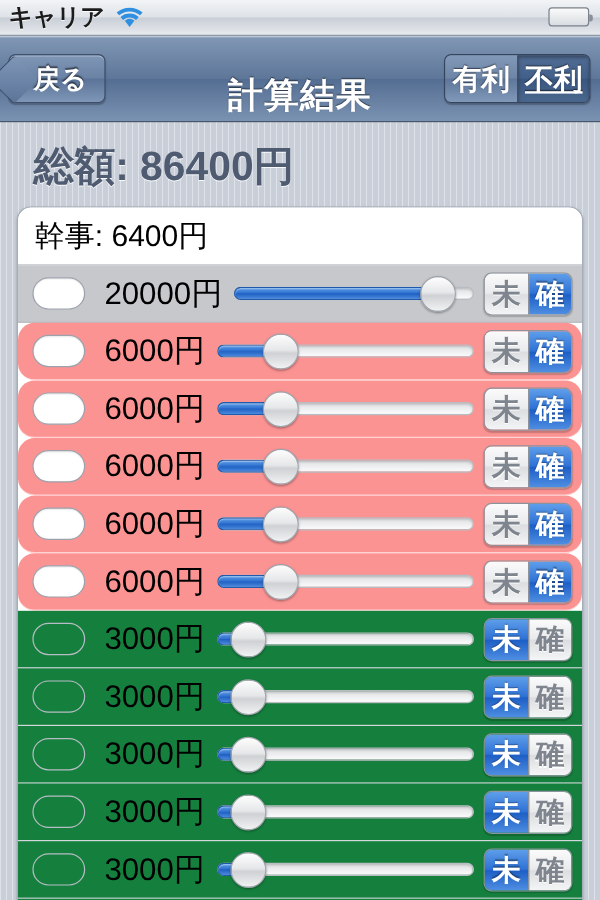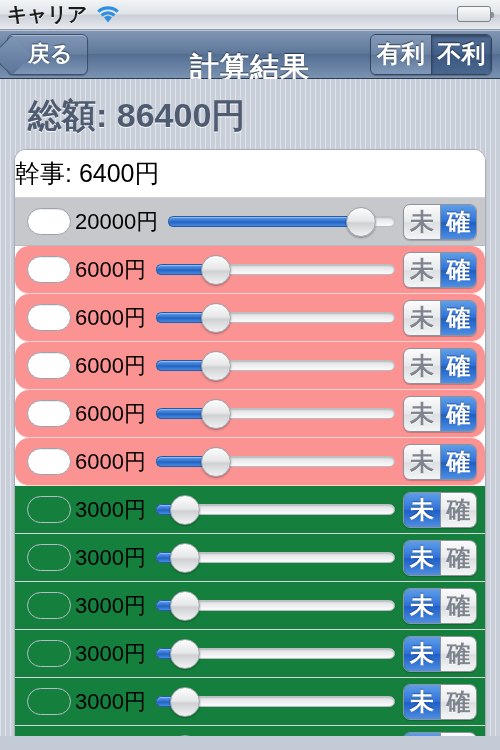--- a/index.html
+++ b/index.html
@@ -37,21 +37,21 @@
     content:""; position:absolute; right:-4px; top:5px;
     width:3px; height:6px; background:#8a9099; border-radius:0 2px 2px 0;
   }
   .battery-fill{
     height:100%; width:100%; border-radius:1px;
     background:linear-gradient(180deg,#b6f05a 0%,#5fcb15 50%,#3fb207 51%,#6fd12a 100%);
   }
 
   
   .navbar{
-    position:relative; height:49px; width:500px;
+    position:relative; height:72px; width:500px;
     background:linear-gradient(180deg,#9aaec6 0%,#7f95b3 3%,#5e7799 50%,#546e93 51%,#7b93b2 100%);
     border-bottom:1px solid #2e3c52;
     display:flex; align-items:center;
     box-shadow:inset 0 1px 0 rgba(255,255,255,.35);
   }
   .nav-title{
     position:absolute; left:0; right:0; text-align:center;
     font-size:29px; font-weight:bold; color:#ffffff;
     text-shadow:0 -1px 1px rgba(0,0,0,.55);
     letter-spacing:1px;
@@ -85,20 +85,21 @@
     width:60px; font-size:24px; font-weight:bold; color:#fff;
     text-shadow:0 -1px 1px rgba(0,0,0,.55);
     background:linear-gradient(180deg,#8399b8 0%,#6d85a7 48%,#5e779a 52%,#8199b9 100%);
   }
   .seg + .seg{ border-left:1px solid #36455e; }
   .seg.active{
     background:linear-gradient(180deg,#4a6displaced,#3d5880);
     background:linear-gradient(180deg,#546f96 0%,#44périod 1%,#3f5c86 50%,#36527b 51%,#4c6990 100%);
     background:linear-gradient(180deg,#516c94 0%,#42608a 49%,#3a5780 51%,#4a678e 100%);
     box-shadow:inset 0 2px 3px rgba(0,0,0,.35);
+    text-decoration:underline;
   }
 
   
   .page{
     width:500px; height:657px;
     background:#c8cfd9;
     background-image:repeating-linear-gradient(90deg,
       rgba(255,255,255,.42) 0px, rgba(255,255,255,.42) 1px,
       rgba(0,0,0,0) 1px, rgba(0,0,0,0) 5px);
     overflow:hidden; position:relative;
@@ -110,21 +111,21 @@
   }
 
   
   .table{
     margin:0 14px; border:1px solid #a6adb8;
     border-radius:12px; overflow:hidden; background:#fff;
     box-shadow:0 1px 2px rgba(0,0,0,.12);
   }
   .head-row{
     height:48px; display:flex; align-items:center;
-    background:#fff;
+    padding-left:14px; background:#fff;
     font-size:25px; color:#000;
     border-bottom:1px solid #cfd3d9;
   }
   .row{
     height:48px; display:flex; align-items:center;
     border-bottom:1px solid #d3d7dd;
     padding:0 8px 0 12px; position:relative;
   }
   .row.gray { background:#c6c8cb; border-bottom-color:#b8bbbf; }
   .row.pink { background:#fb9393; border-bottom-color:#ffd3d3;border-radius:14px; }
@@ -132,21 +133,21 @@
 
   
   .pill{
     width:44px; height:27px; flex:0 0 44px;
     border-radius:14px; border:1px solid #9ba2ac;
   }
   .pill.filled{ background:#ffffff; box-shadow:inset 0 1px 1px rgba(0,0,0,.08); }
   .pill.hollow{ background:transparent; border-color:#b6bcc4; }
 
   .amount{
-    margin-left:4px; font-size:22px; color:#000;
+    margin-left:16px; font-size:26px; color:#000;
     white-space:nowrap;
   }
 
   
   .slider{
     flex:1 1 auto; margin:0 8px 0 10px;
     position:relative; height:28px; display:flex; align-items:center;
     min-width:0;
   }
   .track{

